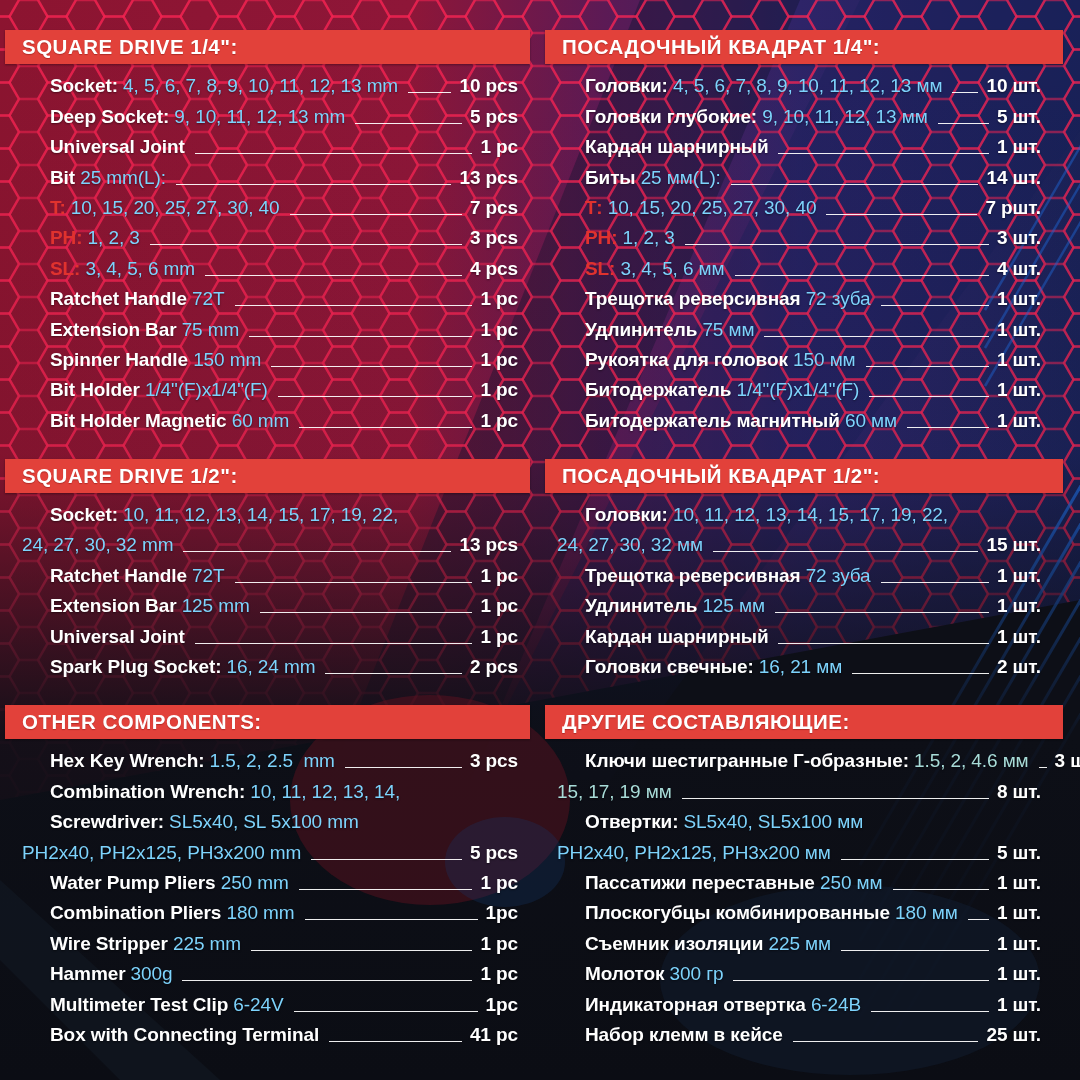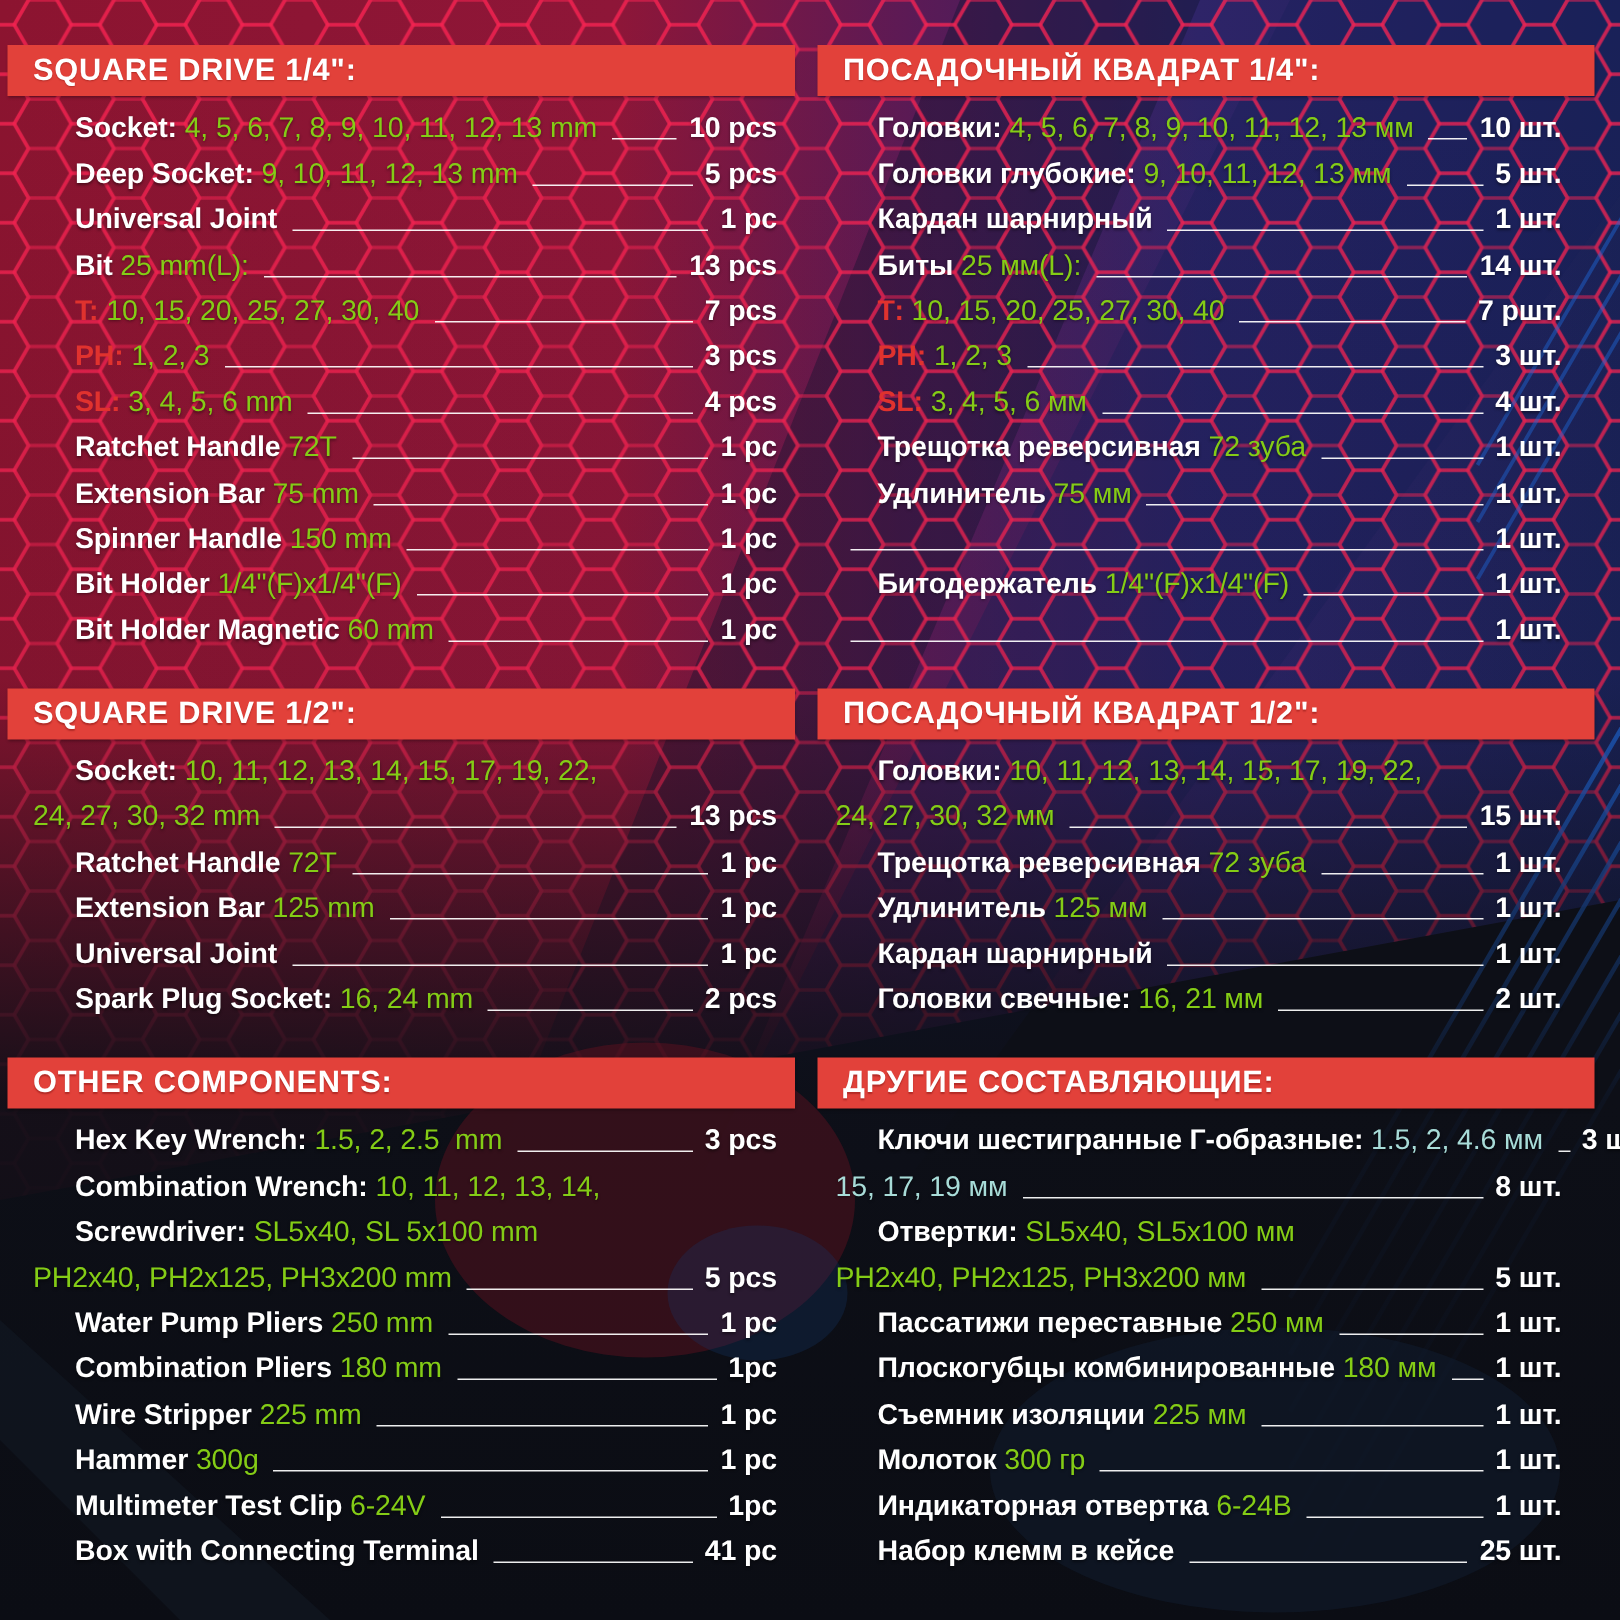--- a/index.html
+++ b/index.html
@@ -33,21 +33,21 @@
   .rows{padding:4px 12px 0 17px;}
   .column-ru .rows{padding:4px 22px 0 12px;}
   .row{
     display:flex;align-items:flex-end;height:30.4px;line-height:25px;
     font-size:19px;letter-spacing:-0.1px;
     text-shadow:0 1px 2px rgba(0,0,0,.45);
   }
   .lbl{white-space:pre;}
   .lbl .b{font-weight:700;margin-left:28px;}
   .lbl .b.accent{color:var(--accent-red);text-shadow:none;}
-  .lbl .rest{font-weight:400;color:#84cc16;}
+  .lbl .rest{font-weight:400;color:#7dd3fc;}
   .row.tint .rest{color:var(--tint);}
   .leader{
     flex:1;min-width:8px;height:0;
     border-bottom:1.6px solid rgba(255,255,255,.93);
     margin:0 8px 5px 10px;
   }
   .qty{font-weight:700;white-space:pre;}
 </style>
 </head>
 <body>
@@ -313,29 +313,31 @@
             <span class="lbl"><span class="b">Трещотка реверсивная</span><span class="rest"> 72 зуба</span></span>
             <span class="leader"></span>
             <span class="qty">1 шт.</span>
           </div>
           <div class="row">
             <span class="lbl"><span class="b">Удлинитель</span><span class="rest"> 75 мм</span></span>
             <span class="leader"></span>
             <span class="qty">1 шт.</span>
           </div>
           <div class="row">
+            <span class="lbl"><span class="b">Рукоятка для головок</span><span class="rest"> 150 мм</span></span>
             <span class="leader"></span>
             <span class="qty">1 шт.</span>
           </div>
           <div class="row">
             <span class="lbl"><span class="b">Битодержатель</span><span class="rest"> 1/4"(F)x1/4"(F)</span></span>
             <span class="leader"></span>
             <span class="qty">1 шт.</span>
           </div>
           <div class="row">
+            <span class="lbl"><span class="b">Битодержатель магнитный</span><span class="rest"> 60 мм</span></span>
             <span class="leader"></span>
             <span class="qty">1 шт.</span>
           </div>
         </div>
       </div>
       <div class="section">
         <div class="bar">
           <span class="title">ПОСАДОЧНЫЙ КВАДРАТ 1/2":</span>
         </div>
         <div class="rows">

